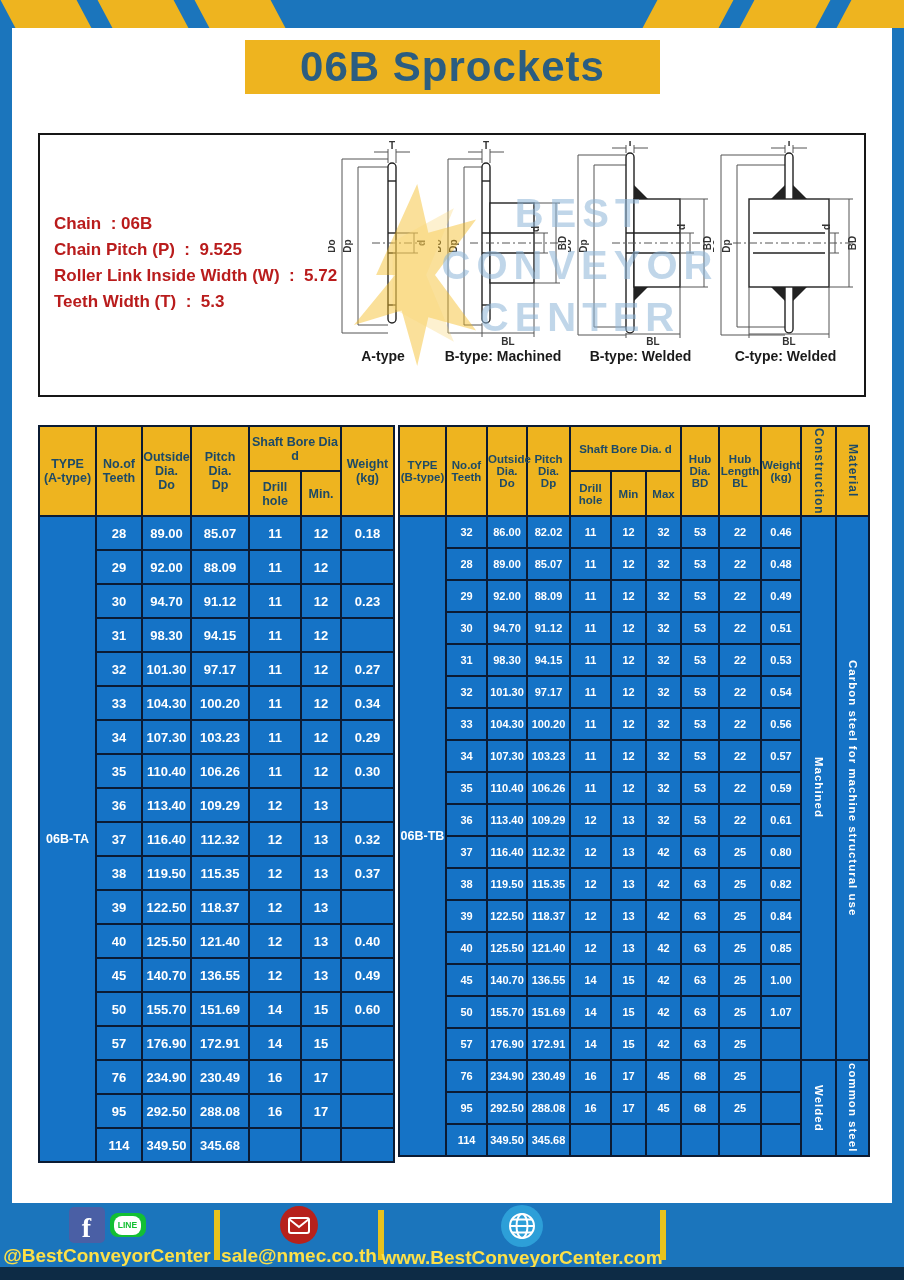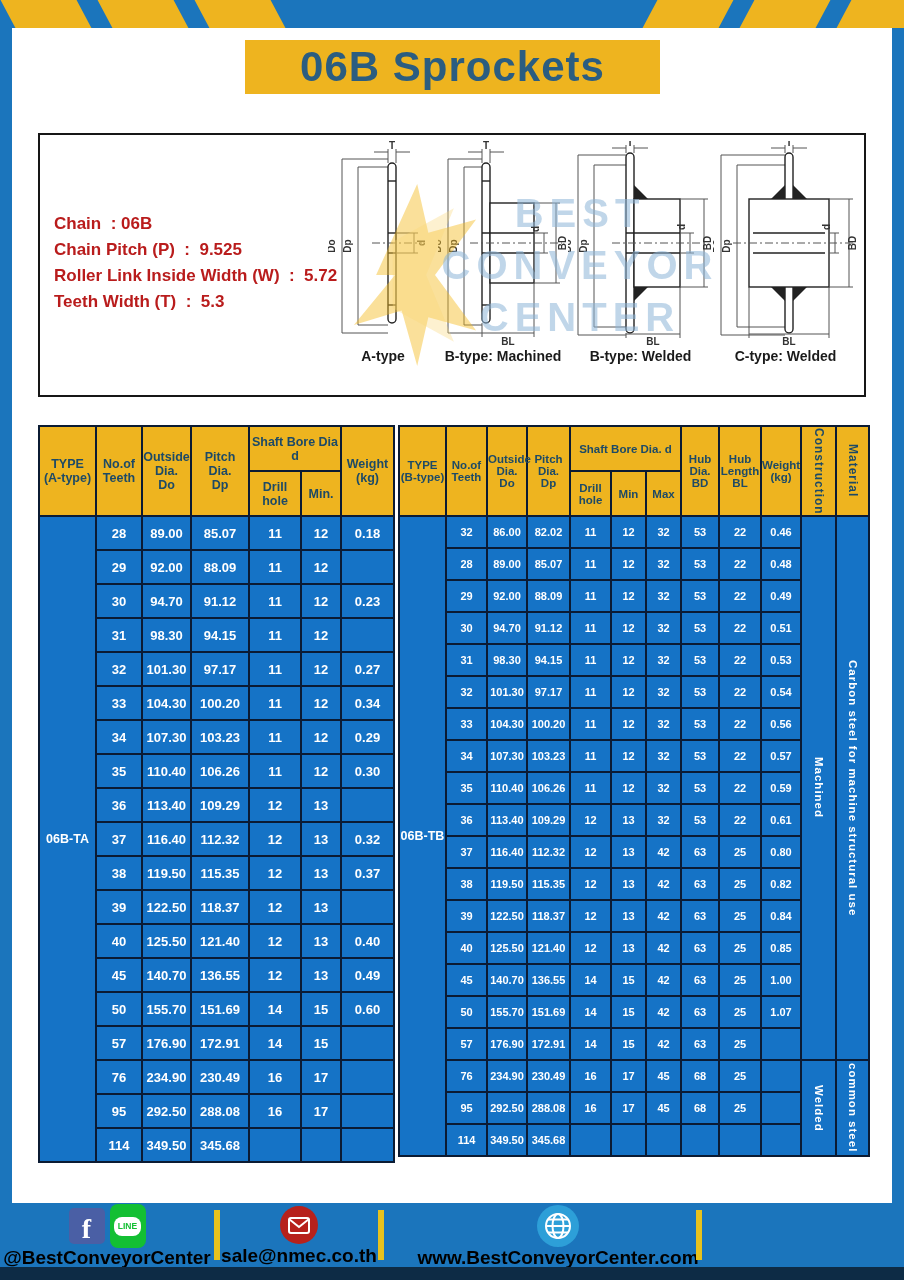--- a/index.html
+++ b/index.html
@@ -49,26 +49,26 @@
   .tableB tbody tr{height:32px;}
   .tableA tbody td{font-size:13px;}
   .tableB tbody td{font-size:11px;}
   .type-cell{font-size:12.5px !important;}
   .vcell{writing-mode:vertical-rl;font-size:11.5px !important;letter-spacing:1px;}
   .vhead{writing-mode:vertical-rl;font-size:12px !important;letter-spacing:1px;}
   
   .footer{position:absolute;left:0;top:1203px;width:904px;height:64px;background:#1b75bc;display:flex;align-items:stretch;z-index:6;}
   .fsec{display:flex;flex-direction:column;align-items:center;justify-content:flex-start;padding-top:3px;}
   .fsec .icons{display:flex;gap:5px;align-items:center;height:40px;}
-  .flabel{color:#000000;font-weight:bold;font-size:19px;margin-top:1px;white-space:nowrap;}
+  .flabel{color:#fde047;font-weight:bold;font-size:19px;margin-top:1px;white-space:nowrap;}
   .fdiv{width:6px;background:#e8c21d;margin:7px 0;}
-  .s1{width:214px;} .s2{width:158px;} .s3{width:276px;padding-left:36px;} .s4{flex:1;}
+  .s1{width:214px;} .s2{width:158px;} .s3{width:276px;} .s4{flex:1;}
   .icon-fb{width:36px;height:36px;background:#4a5fa5;border-radius:5px;color:#fff;font-weight:bold;font-size:28px;
            display:flex;align-items:flex-end;justify-content:center;line-height:30px;font-family:"Liberation Serif",serif;}
-  .icon-line{width:36px;height:44px;background:#13bf33;border-radius:8px;display:flex;align-items:center;justify-content:center;}
+  .icon-line{width:36px;height:24px;background:#13bf33;border-radius:8px;display:flex;align-items:center;justify-content:center;}
   .icon-line .bubble{width:27px;height:19px;background:#fff;border-radius:8px;display:flex;align-items:center;justify-content:center;
                      color:#13bf33;font-size:8.5px;font-weight:bold;}
   .icon-circle{border-radius:50%;display:flex;align-items:center;justify-content:center;}
   .icon-mail{width:38px;height:38px;background:#b7211c;}
   .icon-globe{width:42px;height:42px;background:#2d9fd8;}
   .icon-phone{width:40px;height:40px;background:#f3c01d;}
   .bottom-strip{position:absolute;left:0;top:1267px;width:904px;height:13px;background:#0d2b45;z-index:6;}
 </style>
 </head>
 <body>

